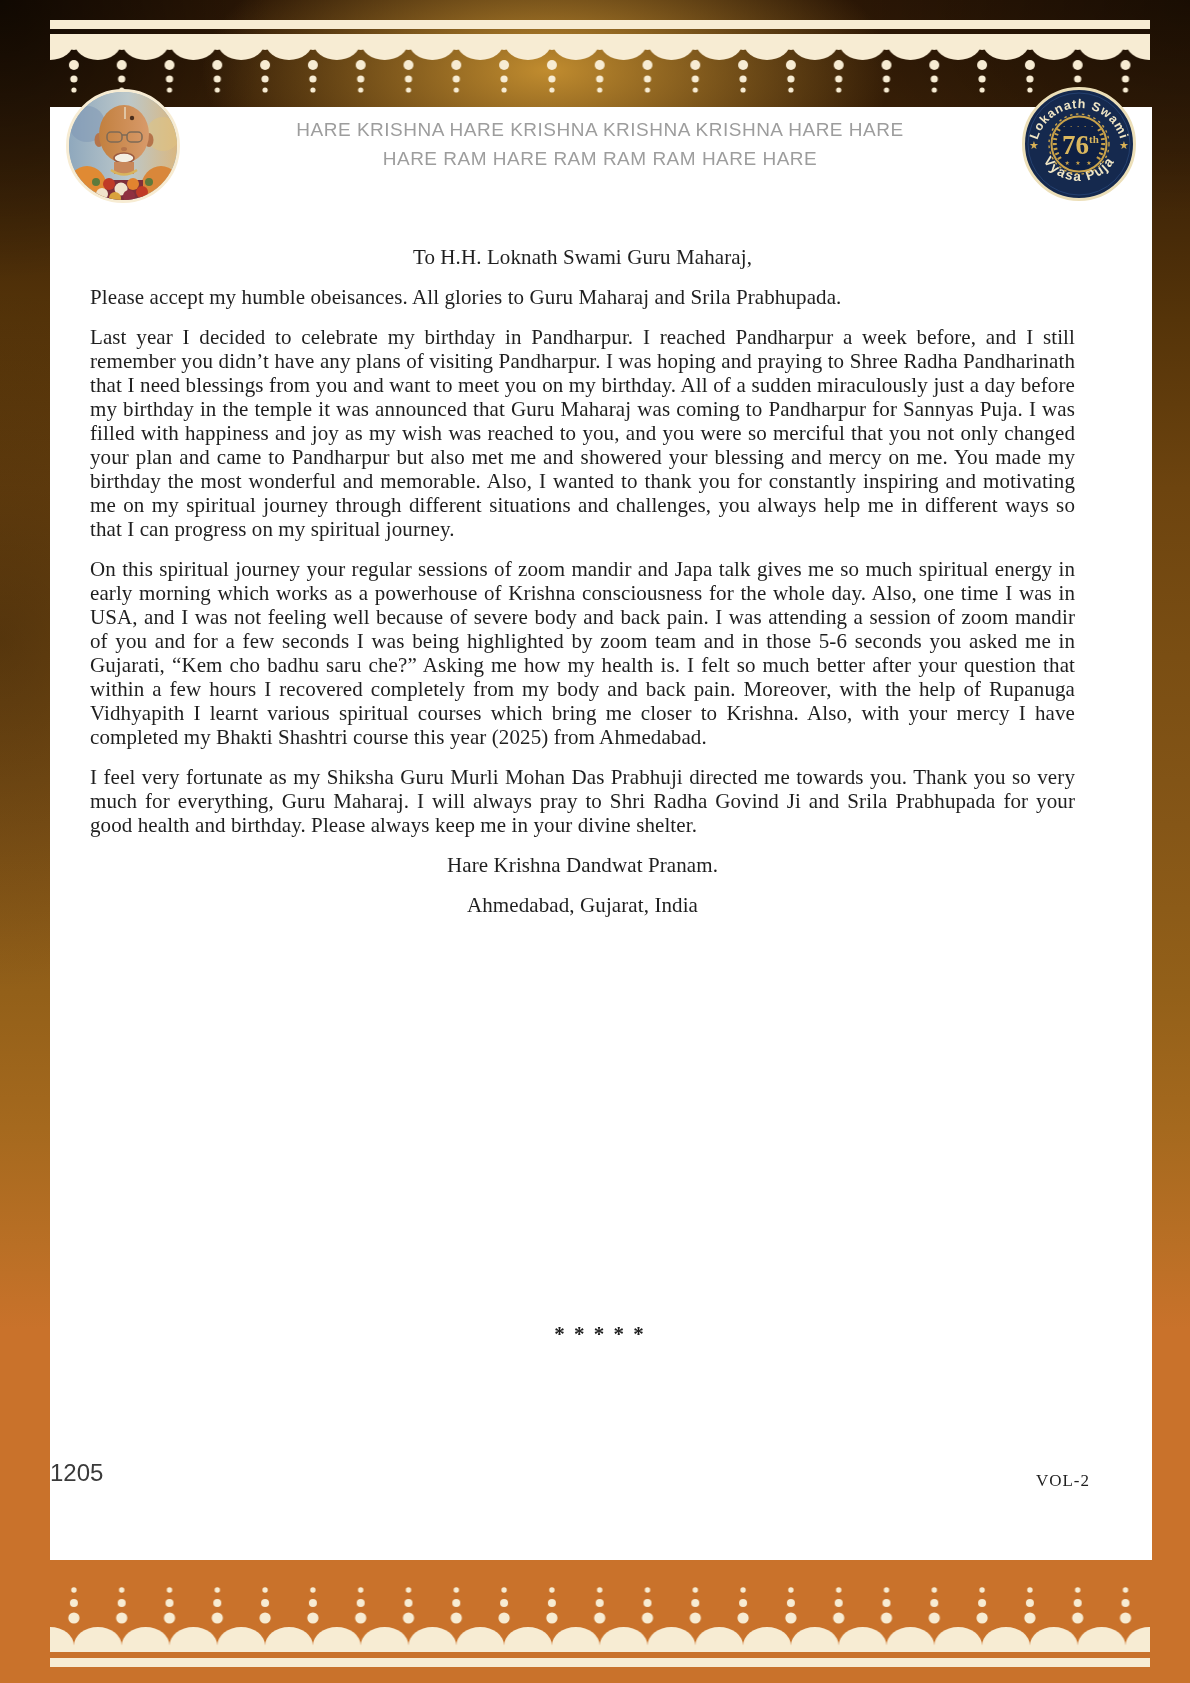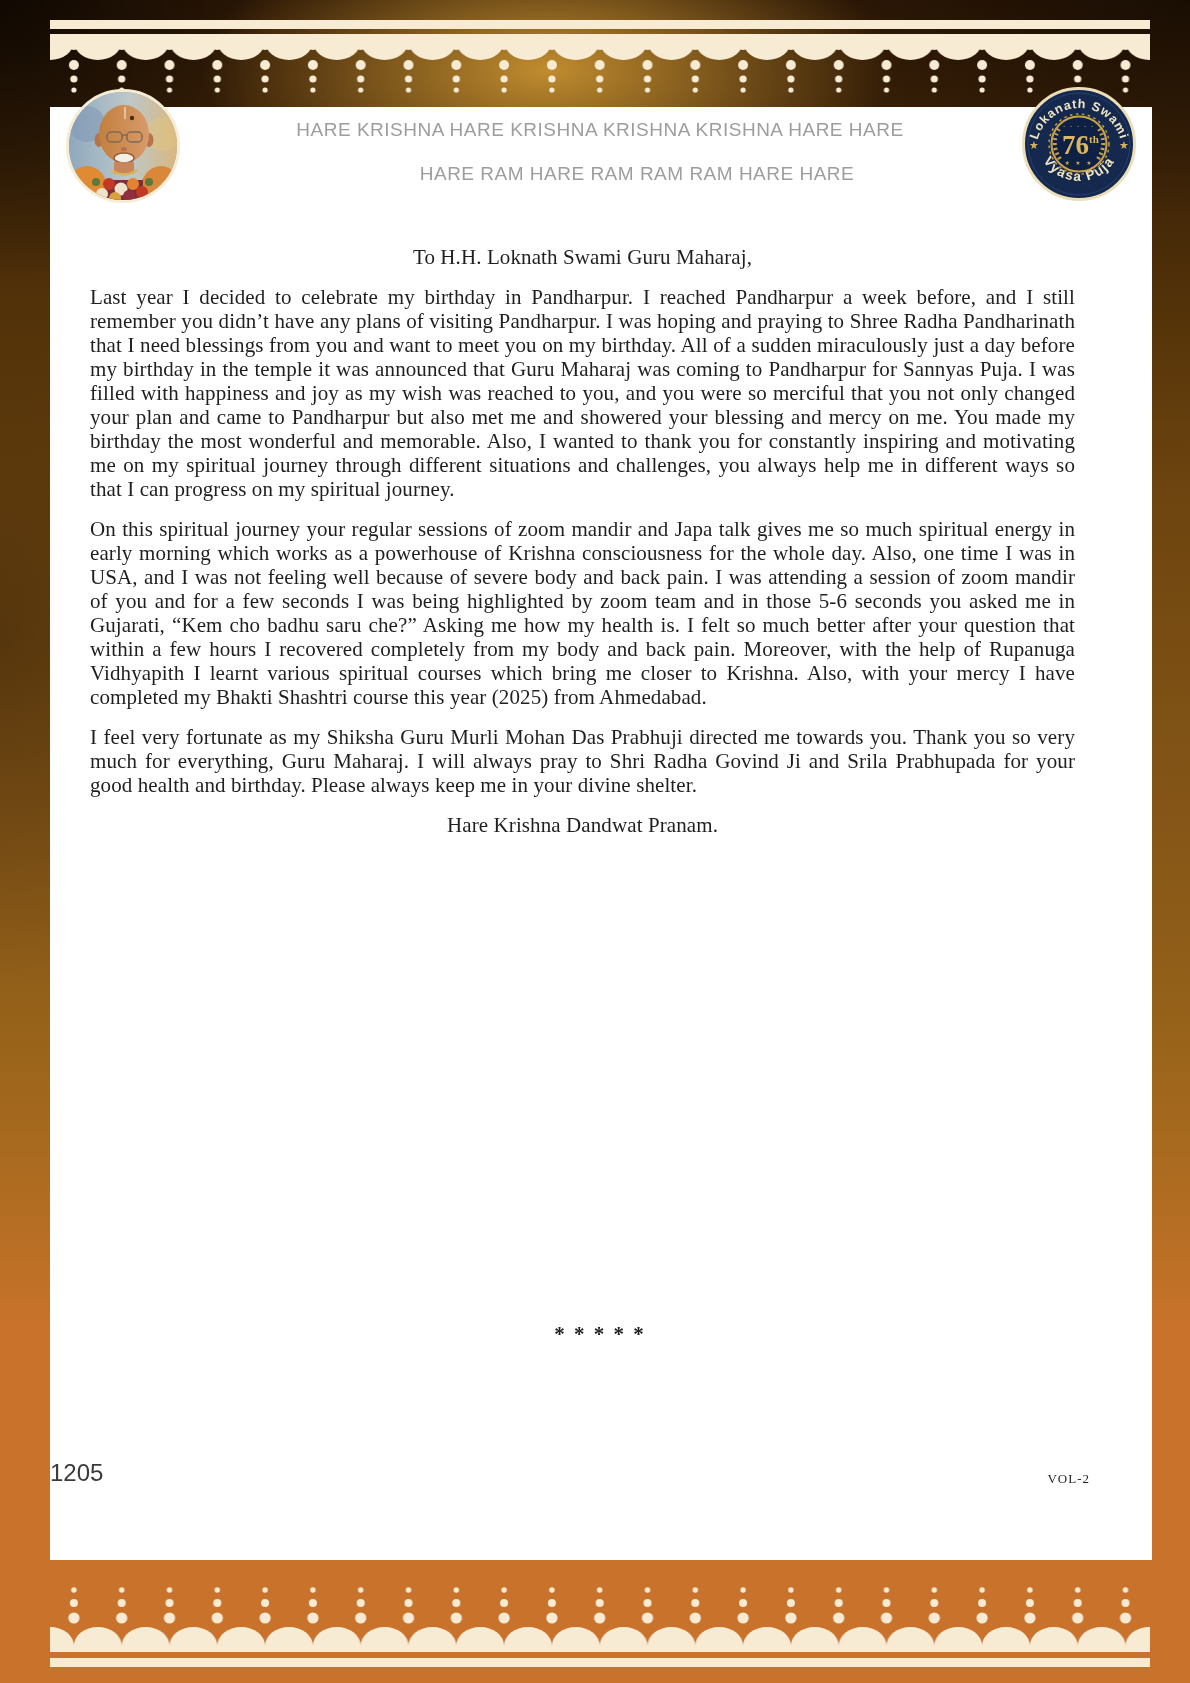--- a/index.html
+++ b/index.html
@@ -29,38 +29,38 @@
     position:absolute;left:66px;top:89px;width:108px;height:108px;
     border:3px solid #f7ecd3;border-radius:50%;overflow:hidden;z-index:5;background:#9db3c2;
   }
   .badge{position:absolute;left:1022px;top:87px;width:114px;height:114px;z-index:5;}
   .mantra{
     position:absolute;left:50px;width:1100px;text-align:center;z-index:4;
     font-family:"Liberation Sans","DejaVu Sans",sans-serif;
     font-size:19px;letter-spacing:.5px;color:#9d9d9d;
   }
   .mantra.l1{top:119px;}
-  .mantra.l2{top:163px;margin-left:37px;}
+  .mantra.l2{top:148px;}
   .letter{
     position:absolute;left:90px;top:245px;width:985px;z-index:4;
     font-size:21px;line-height:24px;color:#1f1f1f;
   }
   .letter p{margin:0 0 16px 0;text-align:justify;hyphens:auto;-webkit-hyphens:auto;letter-spacing:.1px;}
   .letter p.nojust{text-align:center;}
   .stars{
     position:absolute;left:50px;width:1100px;top:1322px;text-align:center;z-index:4;
     font-size:21px;letter-spacing:2px;color:#1f1f1f;font-weight:bold;
   }
   .pageno{
     position:absolute;left:50px;width:1100px;top:1459px;text-align:left;z-index:4;
     font-family:"Liberation Sans","DejaVu Sans",sans-serif;font-size:24px;color:#3a3a3a;
   }
   .vol{
     position:absolute;right:100px;top:1471px;z-index:4;
-    font-size:13px;letter-spacing:1px;color:#1f1f1f;
+    font-size:17px;letter-spacing:1px;color:#1f1f1f;
   }
 </style>
 </head>
 <body>
 
 <div class="bg"></div>
 
 <div class="page"></div>
 
 <div class="deco top">
@@ -166,23 +166,25 @@
     <text x="0" y="21" text-anchor="middle" font-size="6" fill="#c9a24a" letter-spacing="2">★ ★ ★</text>
   </svg>
 </div>
 
 <div class="mantra l1">HARE KRISHNA HARE KRISHNA KRISHNA KRISHNA HARE HARE</div>
 <div class="mantra l2">HARE RAM HARE RAM RAM RAM HARE HARE</div>
 
 <div class="letter">
   <p class="nojust">To H.H. Loknath Swami Guru Maharaj,</p>
   <div id="letter-paragraphs">
+      <p>Please accept my humble obeisances. All glories to Guru Maharaj and Srila Prabhupada.</p>
       <p>Last year I decided to celebrate my birthday in Pandharpur. I reached Pandharpur a week before, and I still remember you didn’t have any plans of visiting Pandharpur. I was hoping and praying to Shree Radha Pandharinath that I need blessings from you and want to meet you on my birthday. All of a sudden miraculously just a day before my birthday in the temple it was announced that Guru Maharaj was coming to Pandharpur for Sannyas Puja. I was filled with happiness and joy as my wish was reached to you, and you were so merciful that you not only changed your plan and came to Pandharpur but also met me and showered your blessing and mercy on me. You made my birthday the most wonderful and memorable. Also, I wanted to thank you for constantly inspiring and motivating me on my spiritual journey through different situations and challenges, you always help me in different ways so that I can progress on my spiritual journey.</p>
       <p>On this spiritual journey your regular sessions of zoom mandir and Japa talk gives me so much spiritual energy in early morning which works as a powerhouse of Krishna consciousness for the whole day. Also, one time I was in USA, and I was not feeling well because of severe body and back pain. I was attending a session of zoom mandir of you and for a few seconds I was being highlighted by zoom team and in those 5-6 seconds you asked me in Gujarati, “Kem cho badhu saru che?” Asking me how my health is. I felt so much better after your question that within a few hours I recovered completely from my body and back pain. Moreover, with the help of Rupanuga Vidhyapith I learnt various spiritual courses which bring me closer to Krishna. Also, with your mercy I have completed my Bhakti Shashtri course this year (2025) from Ahmedabad.</p>
       <p>I feel very fortunate as my Shiksha Guru Murli Mohan Das Prabhuji directed me towards you. Thank you so very much for everything, Guru Maharaj. I will always pray to Shri Radha Govind Ji and Srila Prabhupada for your good health and birthday. Please always keep me in your divine shelter.</p>
     </div>
   <p class="nojust">Hare Krishna Dandwat Pranam.</p>
+  <p class="nojust">Ahmedabad, Gujarat, India</p>
 </div>
 
 <div class="stars">* * * * *</div>
 
 <div class="pageno">1205</div>
 <div class="vol">VOL-2</div>
 
 </body></html>

